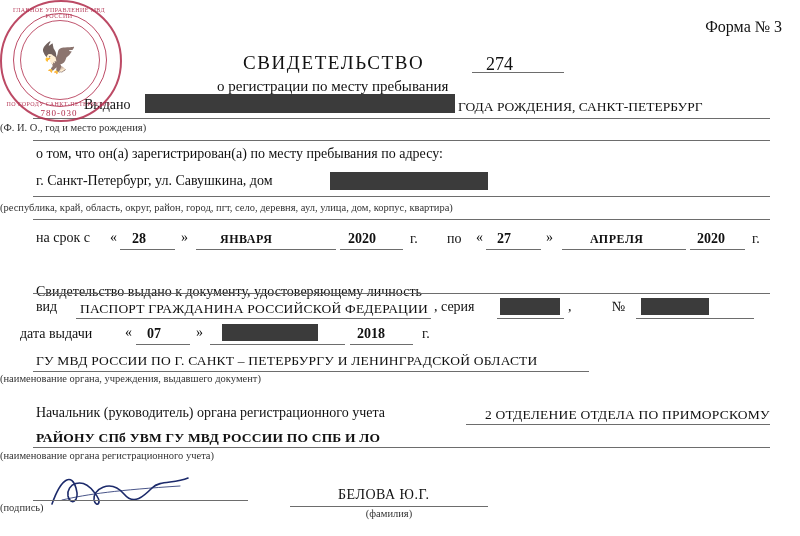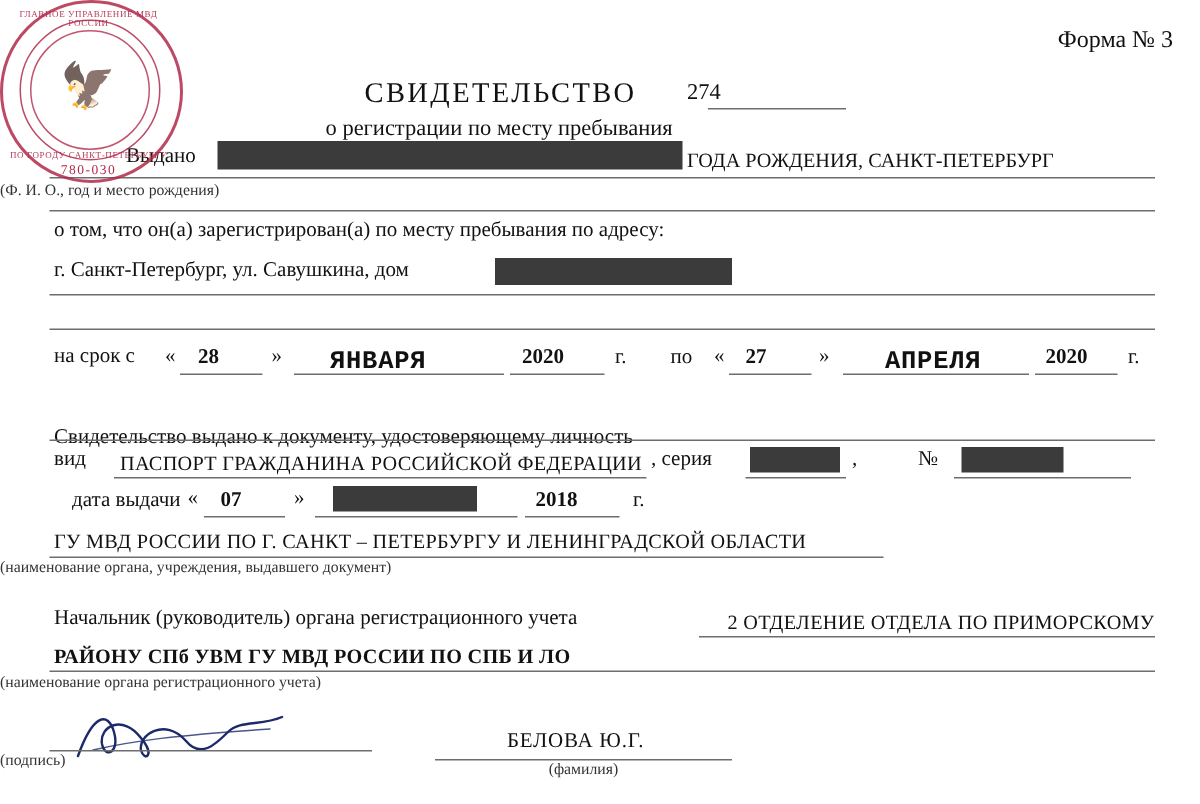--- a/index.html
+++ b/index.html
@@ -41,33 +41,33 @@
     font-size: 16px;
   }
   #title-main {
     left: 243px;
     top: 52px;
     font-size: 19px;
     letter-spacing: 1.6px;
     font-weight: 400;
   }
   #title-number {
-    left: 458px;
+    left: 486px;
     top: 54px;
-    font-size: 15px;
+    font-size: 18px;
     text-align: right;
   }
   #title-sub {
     left: 217px;
     top: 78px;
     font-size: 15px;
   }
 
   
-  .t14 { font-size: 17px; font-family: Liberation Mono, monospace; }
+  .t14 { font-size: 12px; }
   .t13 { font-size: 13.5px; }
   .t15 { font-size: 14px; }
 
   
   #stamp {
     left: 33px;
     top: 444px;
     width: 122px;
     height: 122px;
   }
@@ -141,20 +141,21 @@
 
   <div class="caption" style="top:122px;">(Ф. И. О., год и место рождения)</div>
 
   <div class="line" style="left:33px; top:140px; width:737px;"></div>
 
   <div class="txt t15" style="left:36px; top:173px;">г. Санкт-Петербург, ул. Савушкина, дом</div>
 
   <div class="txt t15" style="left:36px; top:146px;">о том, что он(а) зарегистрирован(а) по месту пребывания по адресу:</div>
   <div class="redact" style="left:330px; top:172px; width:158px; height:18px;"></div>
   <div class="line" style="left:33px; top:196px; width:737px;"></div>
+  <div class="caption" style="top:202px;">(республика, край, область, округ, район, город, пгт, село, деревня, аул, улица, дом, корпус, квартира)</div>
   <div class="line" style="left:33px; top:219px; width:737px;"></div>
 
   <div class="txt t15" style="left:36px; top:230px;">на срок с</div>
   <div class="txt t15" style="left:110px; top:230px;">«</div>
   <div class="txt t15" style="left:132px; top:231px; font-weight:bold;">28</div>
   <div class="line" style="left:120px; top:249px; width:55px;"></div>
   <div class="txt t15" style="left:181px; top:230px;">»</div>
   <div class="txt t14" style="left:220px; top:232px; font-weight:bold; letter-spacing:.5px;">ЯНВАРЯ</div>
   <div class="line" style="left:196px; top:249px; width:140px;"></div>
   <div class="txt t15" style="left:348px; top:231px; font-weight:bold;">2020</div>
@@ -178,21 +179,21 @@
   <div class="txt t13" style="left:80px; top:301px; letter-spacing:.2px;">ПАСПОРТ ГРАЖДАНИНА РОССИЙСКОЙ ФЕДЕРАЦИИ</div>
   <div class="line" style="left:76px; top:318px; width:355px;"></div>
   <div class="txt t15" style="left:434px; top:299px;">, серия</div>
   <div class="redact" style="left:500px; top:298px; width:60px; height:17px;"></div>
   <div class="line" style="left:497px; top:318px; width:67px;"></div>
   <div class="txt t15" style="left:568px; top:299px;">,</div>
   <div class="txt t15" style="left:612px; top:299px;">№</div>
   <div class="redact" style="left:641px; top:298px; width:68px; height:17px;"></div>
   <div class="line" style="left:636px; top:318px; width:118px;"></div>
 
-  <div class="txt t15" style="left:48px; top:326px;">дата выдачи</div>
+  <div class="txt t15" style="left:20px; top:326px;">дата выдачи</div>
   <div class="txt t15" style="left:125px; top:325px;">«</div>
   <div class="txt t15" style="left:147px; top:326px; font-weight:bold;">07</div>
   <div class="line" style="left:136px; top:344px; width:54px;"></div>
   <div class="txt t15" style="left:196px; top:325px;">»</div>
   <div class="redact" style="left:222px; top:324px; width:96px; height:17px;"></div>
   <div class="line" style="left:210px; top:344px; width:135px;"></div>
   <div class="txt t15" style="left:357px; top:326px; font-weight:bold;">2018</div>
   <div class="line" style="left:350px; top:344px; width:63px;"></div>
   <div class="txt t15" style="left:422px; top:326px;">г.</div>
 

